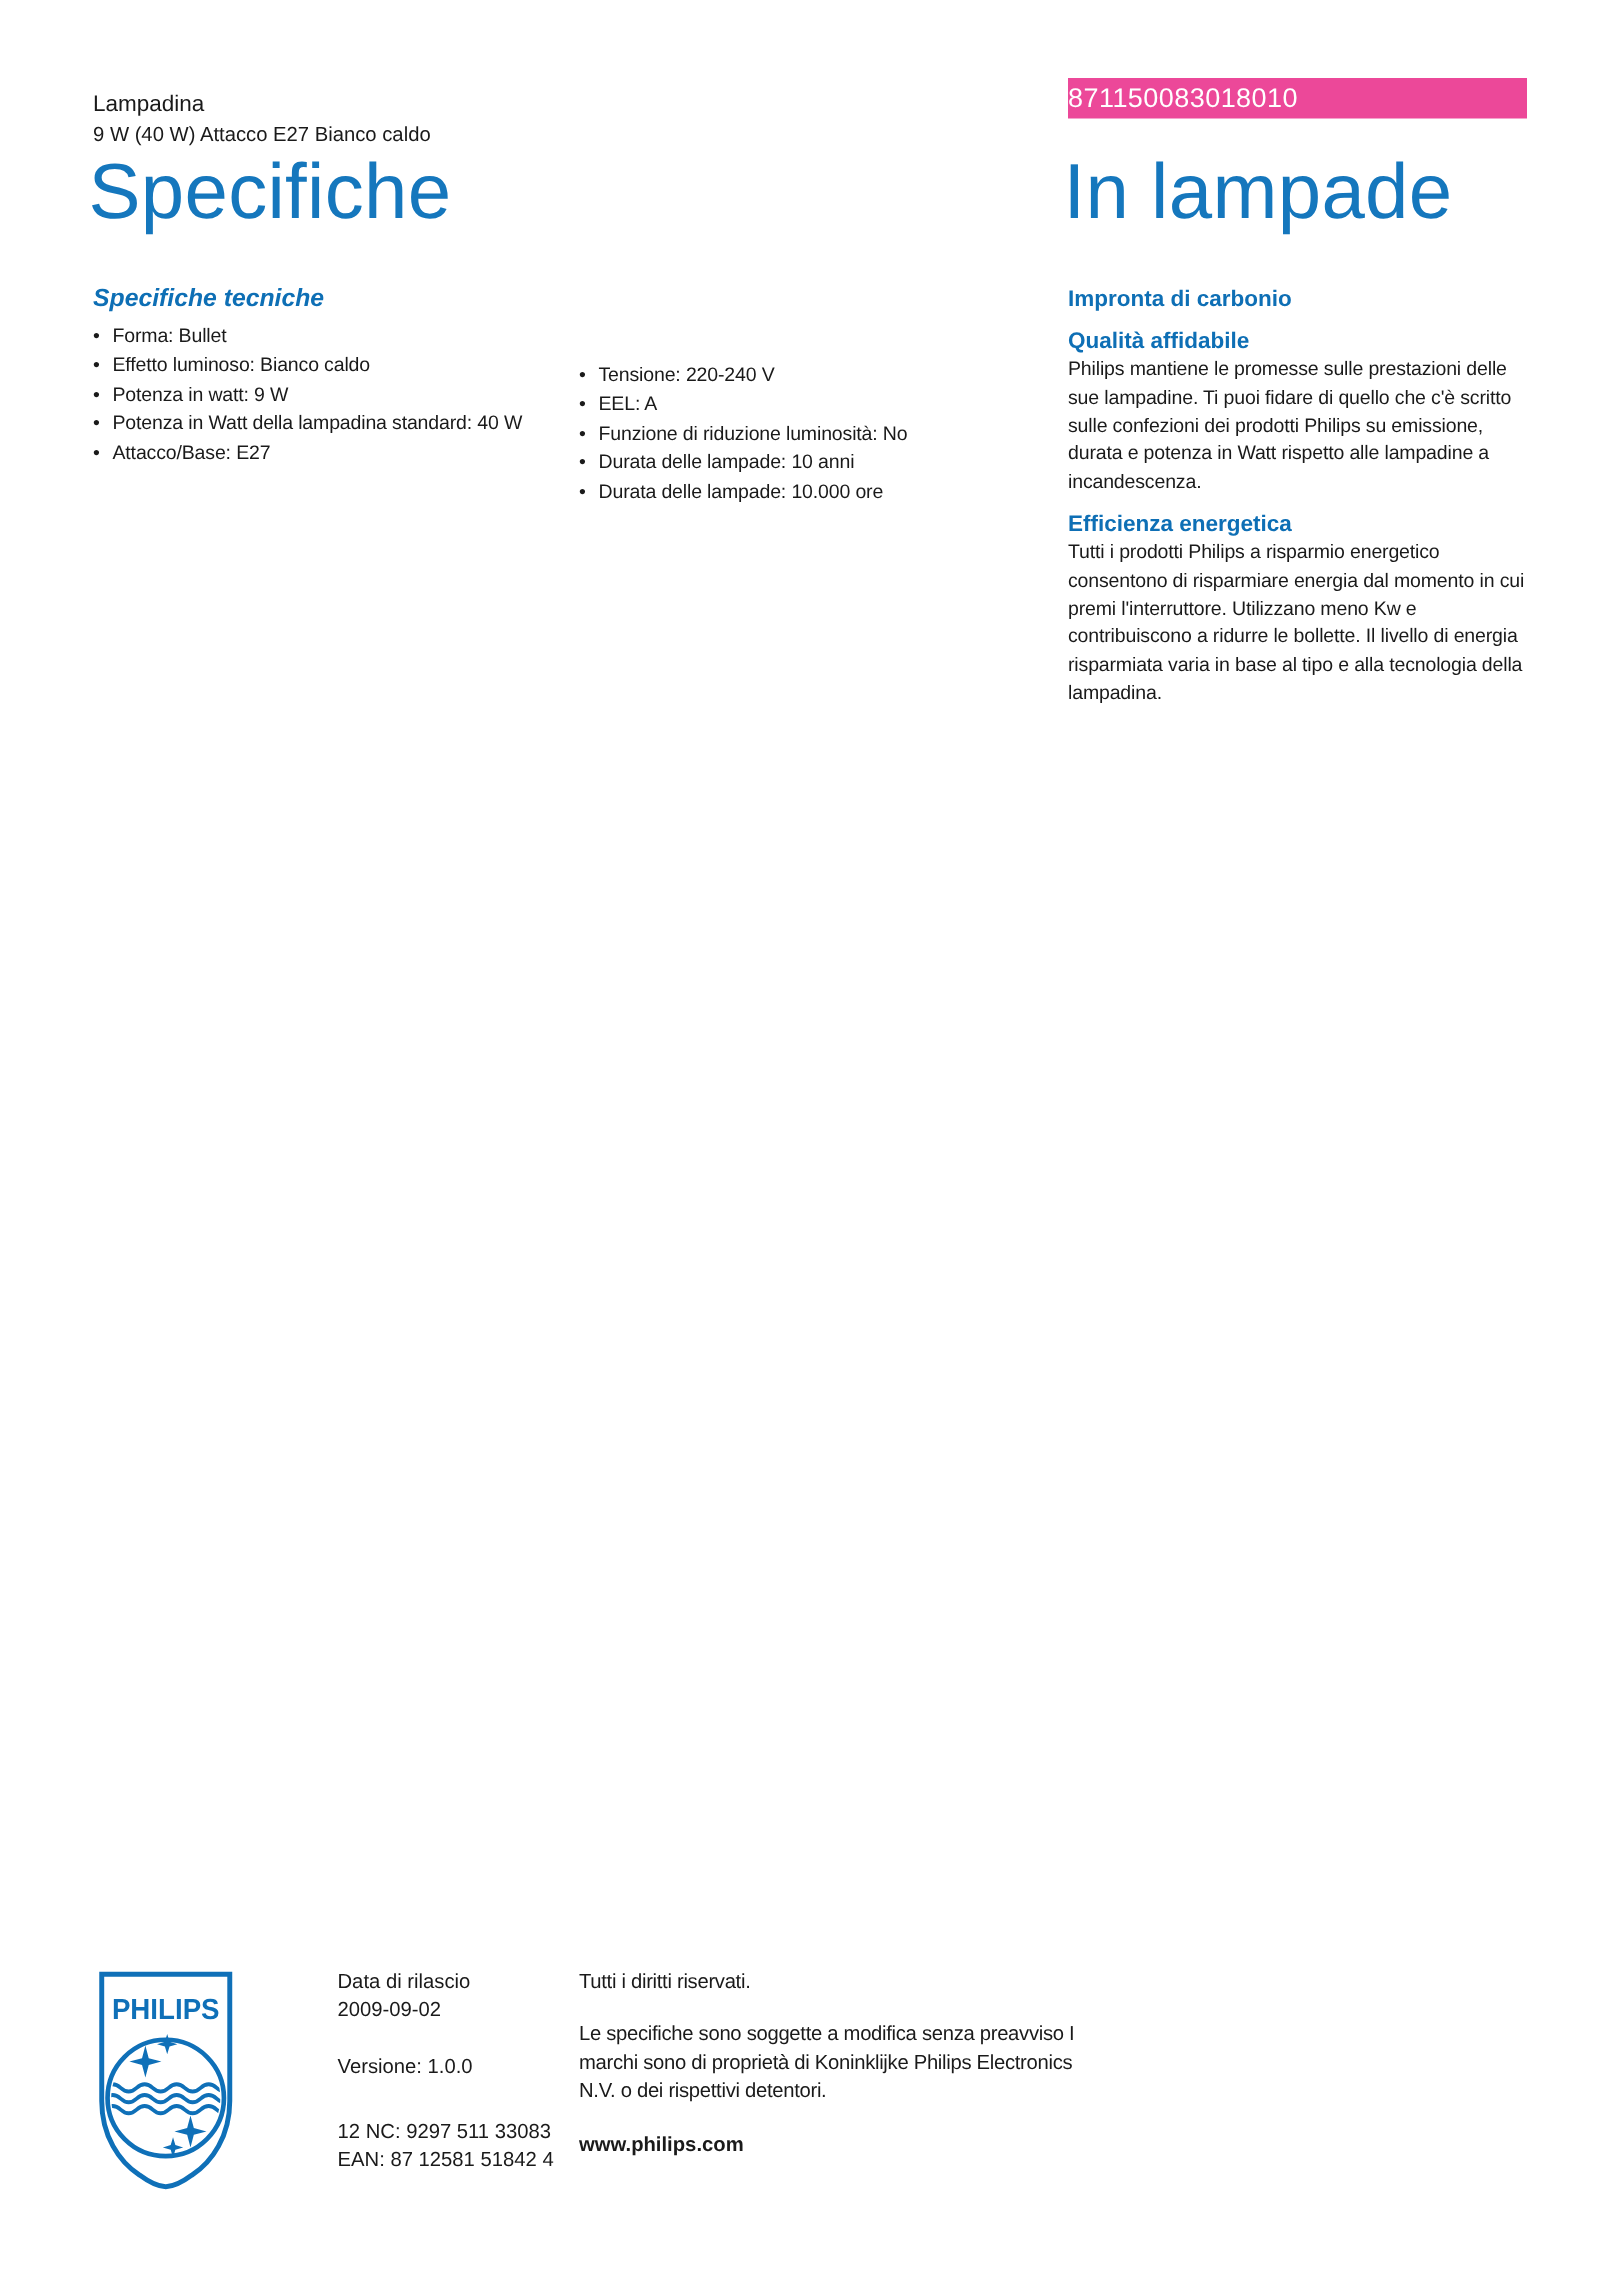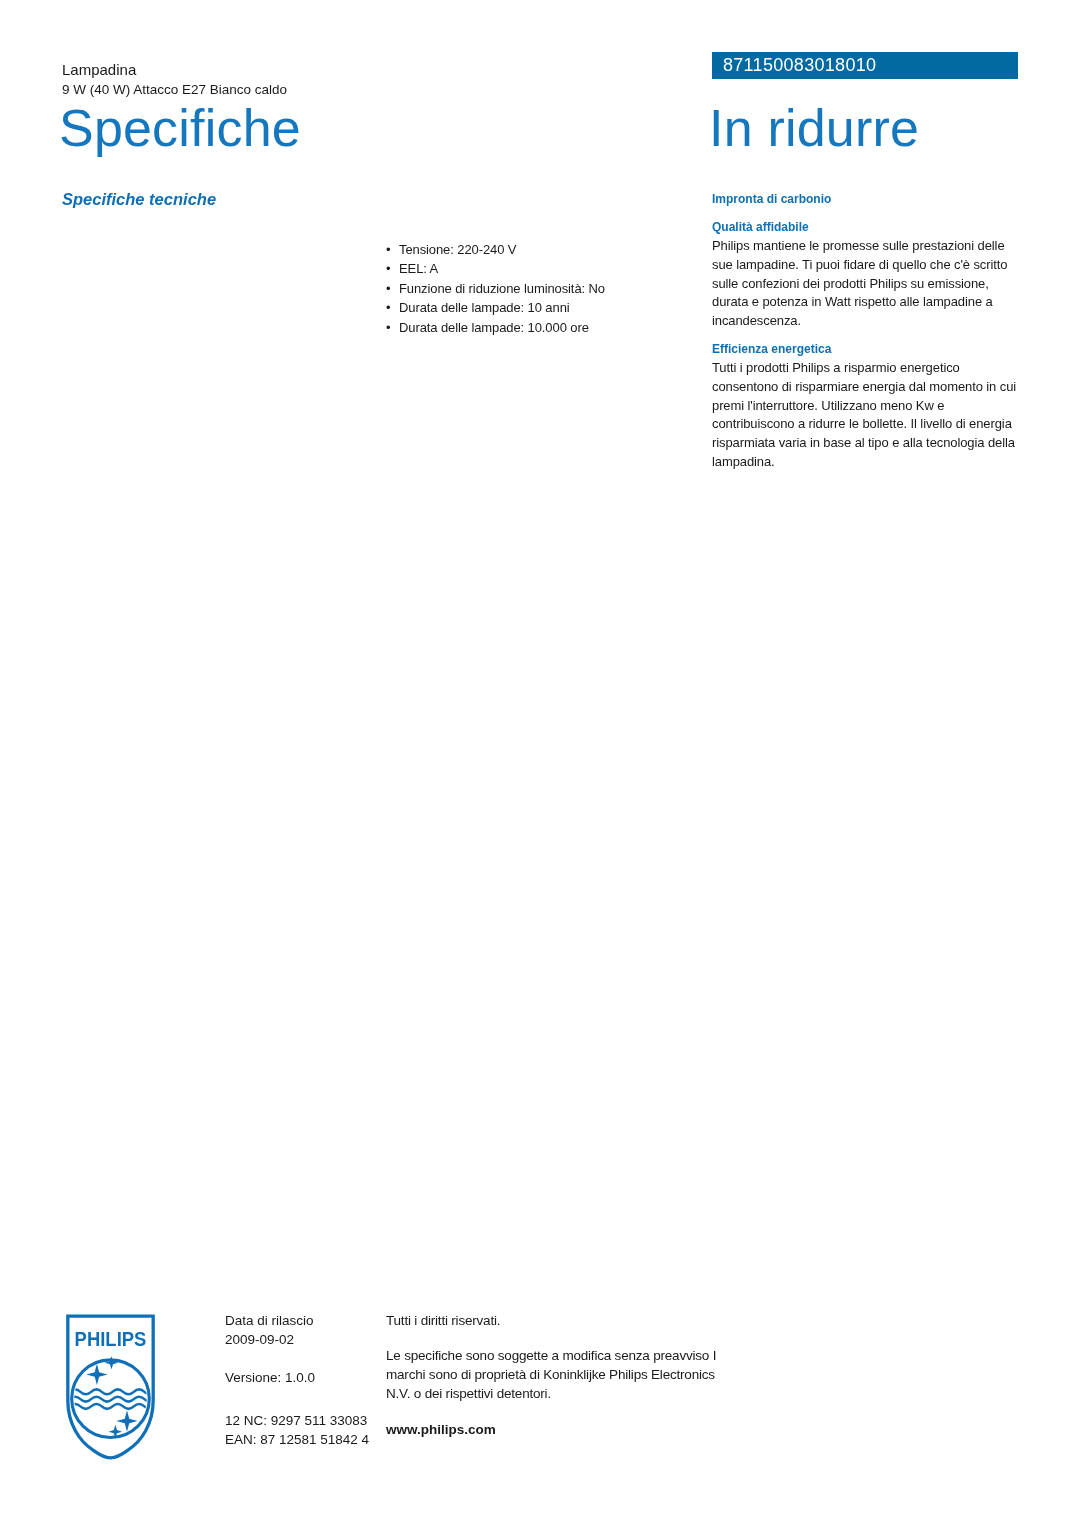--- a/index.html
+++ b/index.html
@@ -25,22 +25,22 @@
   .big-title {
     position: absolute; top: 103px;
     font-size: 52px; line-height: 50px;
     color: #1577bd; font-weight: 400; letter-spacing: 0.2px;
   }
   .big-title.left  { left: 59px; }
   .big-title.right { left: 709px; }
   .product-id-bar {
     position: absolute; left: 712px; top: 52px;
     width: 306px; height: 27px; box-sizing: border-box;
-    background: #0369a1; color: #ffffff;
-    font-size: 18px; line-height: 27px; padding-left: 11px;
+    background: #ec4899; color: #ffffff;
+    font-size: 18px; line-height: 27px; 
     letter-spacing: 0.3px;
   }
 
   
   .specs-col1 { position: absolute; left: 62px;  top: 190px; width: 302px; }
   .specs-col2 { position: absolute; left: 386px; top: 192px; width: 292px; margin-top: 48px; }
   .section-heading {
     font-size: 16.5px; line-height: 19px; font-weight: bold;
     color: #0e6fb5; margin: 0 0 5px 0; font-style: italic;
   }
@@ -51,21 +51,21 @@
   }
   ul.bullets li { padding-left: 13px; position: relative; }
   ul.bullets li::before {
     content: "\2022"; position: absolute; left: 0; top: 0; color: #1a1a1a;
   }
 
   
   .highlights-col { position: absolute; left: 712px; top: 190px; width: 312px; }
   .hl-section { margin-bottom: 9px; }
   .hl-heading {
-    font-size: 12px; line-height: 19px; font-weight: bold;
+    font-size: 15px; line-height: 19px; font-weight: bold;
     color: #0e6fb5; margin: 0;
   }
   .hl-body {
     font-size: 13px; line-height: 18.8px; margin: 0; color: #1a1a1a;
     letter-spacing: -0.1px;
   }
 
   
   .logo { position: absolute; left: 62px; top: 1314px; width: 97px; height: 147px; }
   .footer-col1 {
@@ -86,24 +86,31 @@
 
 <div class="page">
 
   <div class="product-type">Lampadina</div>
   <div class="product-subtitle">9 W (40 W) Attacco E27 Bianco caldo</div>
   <div class="big-title left">Specifiche</div>
 
   <div class="product-id-bar">
     <span>871150083018010</span>
   </div>
-  <div class="big-title right">In ridurre</div>
+  <div class="big-title right">In lampade</div>
 
   <div class="specs-col1">
     <h2 class="section-heading">Specifiche tecniche</h2>
+    <ul class="bullets">
+        <li>Forma: Bullet</li>
+        <li>Effetto luminoso: Bianco caldo</li>
+        <li>Potenza in watt: 9 W</li>
+        <li>Potenza in Watt della lampadina standard: 40 W</li>
+        <li>Attacco/Base: E27</li>
+      </ul>
   </div>
 
   <div class="specs-col2">
     <ul class="bullets">
         <li>Tensione: 220-240 V</li>
         <li>EEL: A</li>
         <li>Funzione di riduzione luminosità: No</li>
         <li>Durata delle lampade: 10 anni</li>
         <li>Durata delle lampade: 10.000 ore</li>
       </ul>

